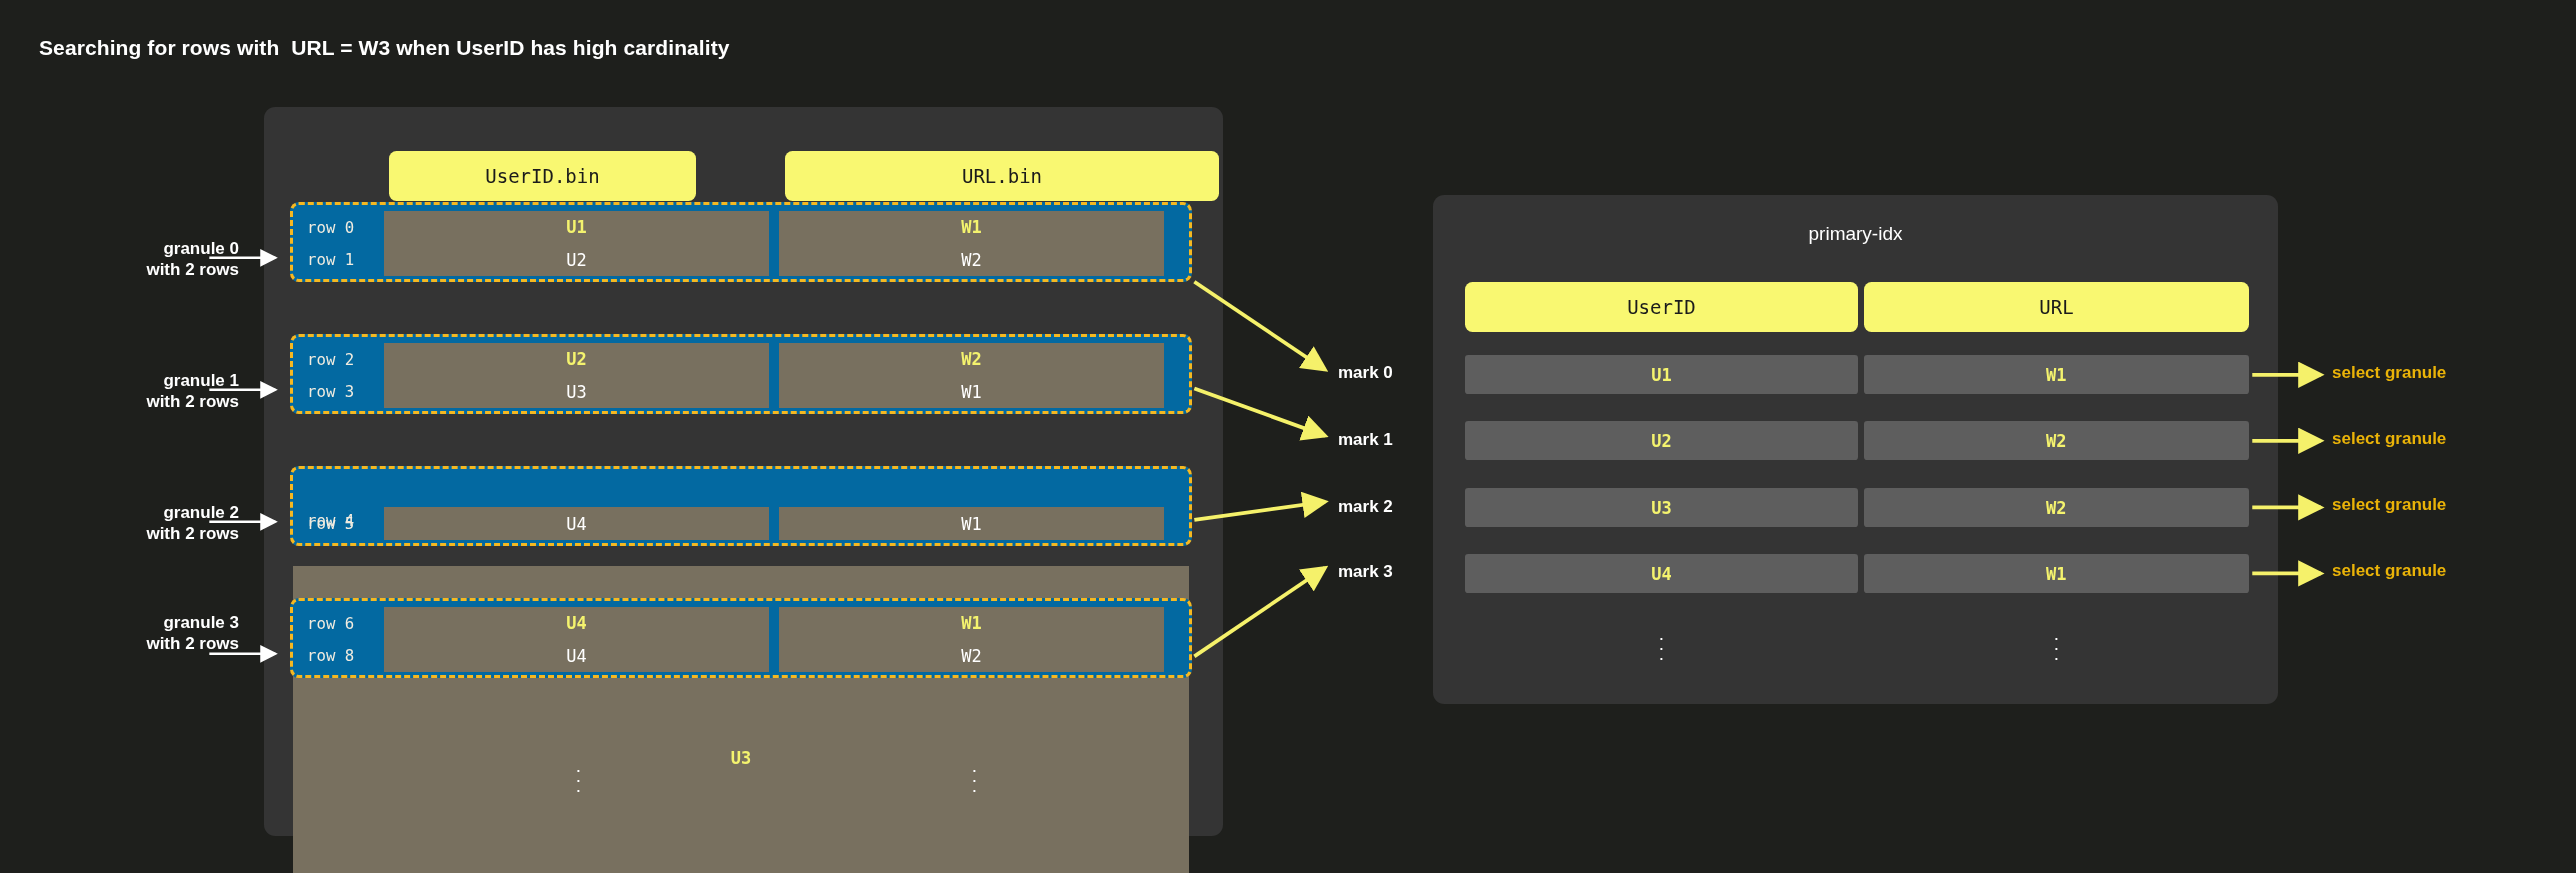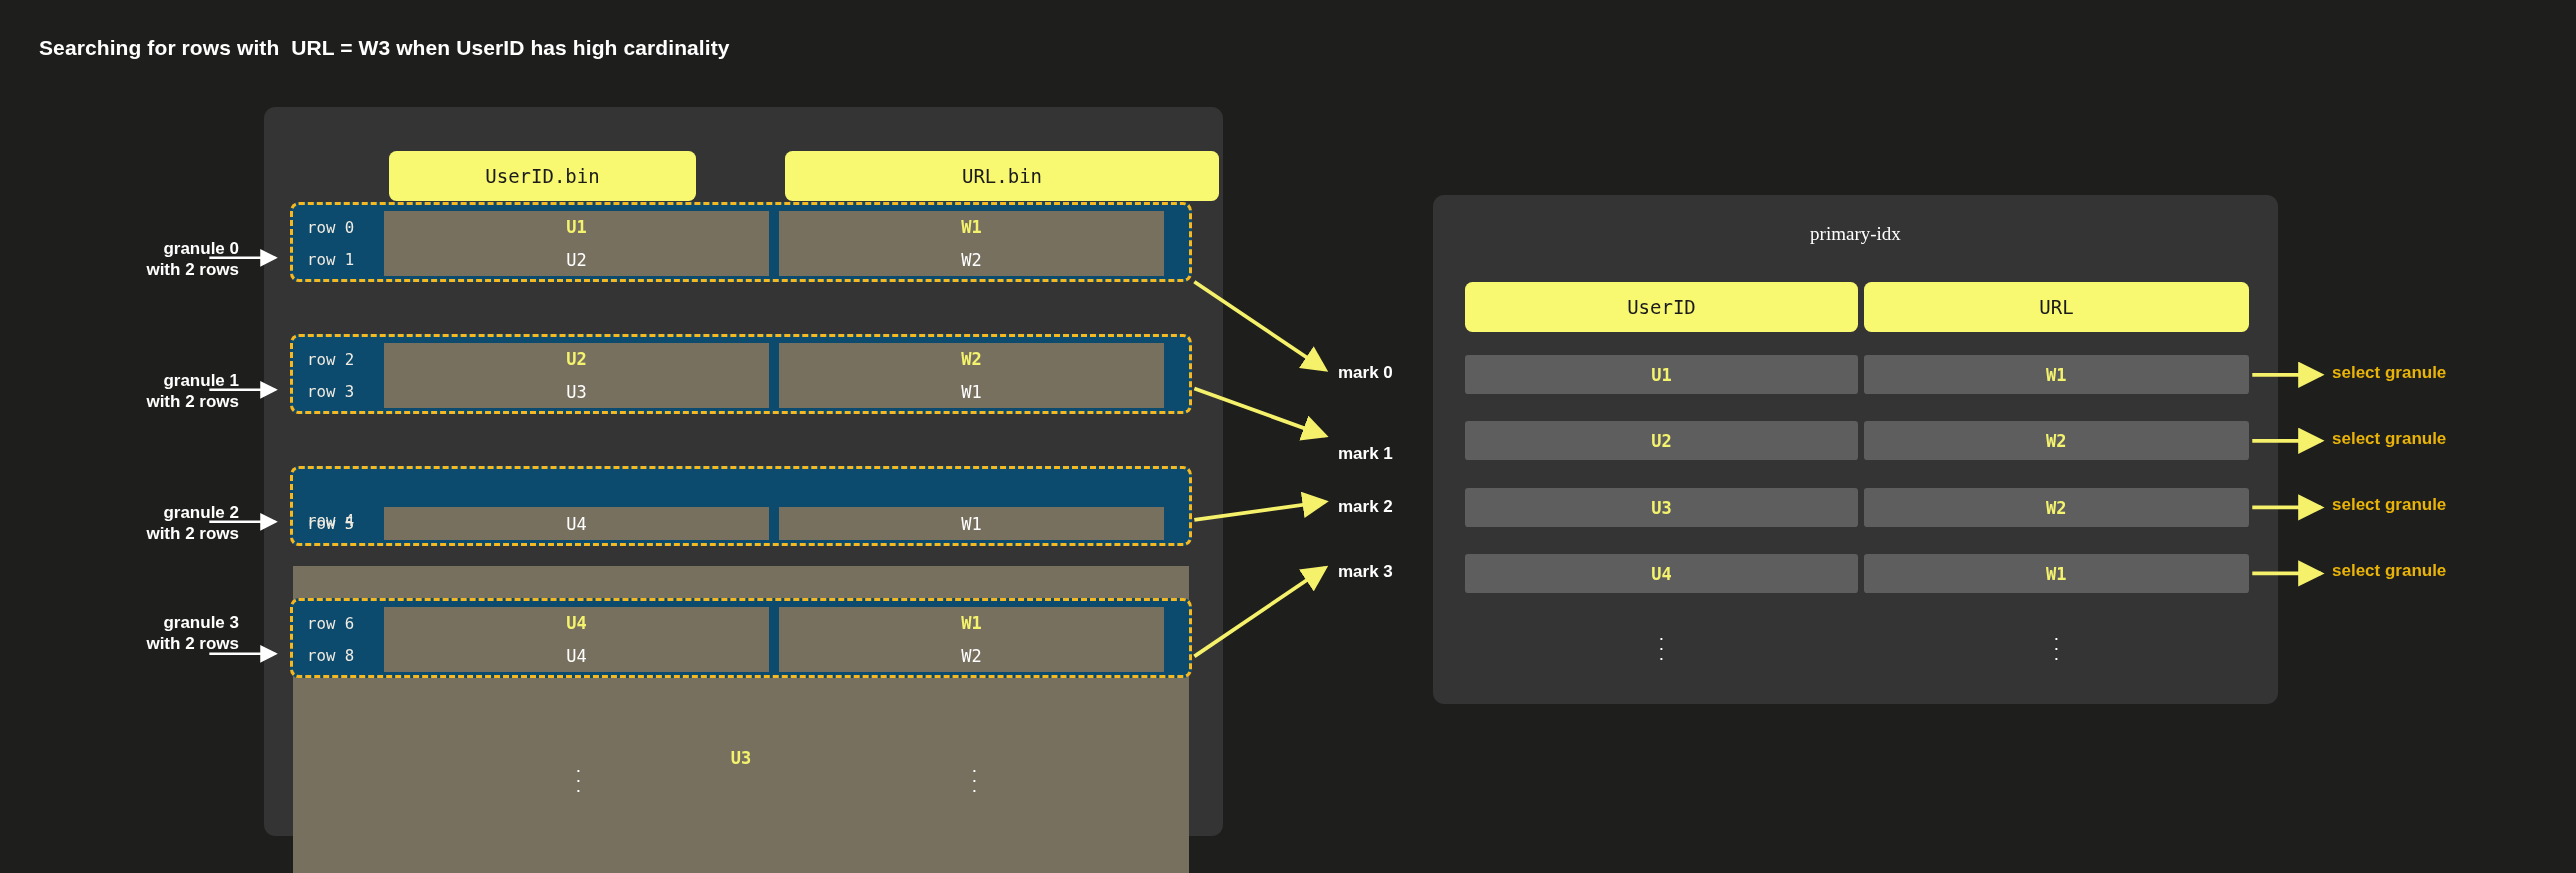--- a/index.html
+++ b/index.html
@@ -35,28 +35,28 @@
   }
   #head-userid-bin { left: 389px;  top: 151px; width: 307px; }
   #head-url-bin    { left: 785px; top: 151px; width: 434px; }
   #head-userid-idx { left: 1465px; top: 282px; width: 393px; }
   #head-url-idx    { left: 1864px; top: 282px; width: 385px; }
 
   
   #index-title {
     position: absolute; left: 1433px; top: 223px; width: 845px;
     text-align: center; color: #ffffff;
-    font-family: Liberation Serif, serif; font-size: 19px;
+    font-family: Liberation Sans, sans-serif; font-size: 19px;
     white-space: pre;
   }
 
   
   .granule {
     position: absolute; left: 290px; width: 902px;
-    background: #0c4a6e;
+    background: #0369a1;
     border: 3.1px dashed #f5b821;
     border-radius: 8.8px;
   }
   .gr-row {
     position: absolute; left: 0; width: 100%; height: 33px;
     display: flex; align-items: stretch;
   }
   .rowlabel {
     width: 91px; flex: 0 0 91px;
     display: flex; align-items: center; padding-left: 14px;
@@ -190,21 +190,21 @@
   <div class="gr-label" style="left:50px;top:238px;">granule 0
 with 2 rows</div>
   <div class="gr-label" style="left:50px;top:370px;">granule 1
 with 2 rows</div>
   <div class="gr-label" style="left:50px;top:502px;">granule 2
 with 2 rows</div>
   <div class="gr-label" style="left:50px;top:612px;">granule 3
 with 2 rows</div>
 
   <div class="mark-label" style="left:1338px;top:363px;">mark 0</div>
-  <div class="mark-label" style="left:1338px;top:444px;">mark 1</div>
+  <div class="mark-label" style="left:1338px;top:430px;">mark 1</div>
   <div class="mark-label" style="left:1338px;top:497px;">mark 2</div>
   <div class="mark-label" style="left:1338px;top:562px;">mark 3</div>
 
   <div class="panel" id="index-panel"></div>
   <div id="index-title">primary-idx</div>
 
   <div class="col-head" id="head-userid-idx">UserID</div>
   <div class="col-head" id="head-url-idx">URL</div>
 
   <div class="idx-row" style="top:355px;">

